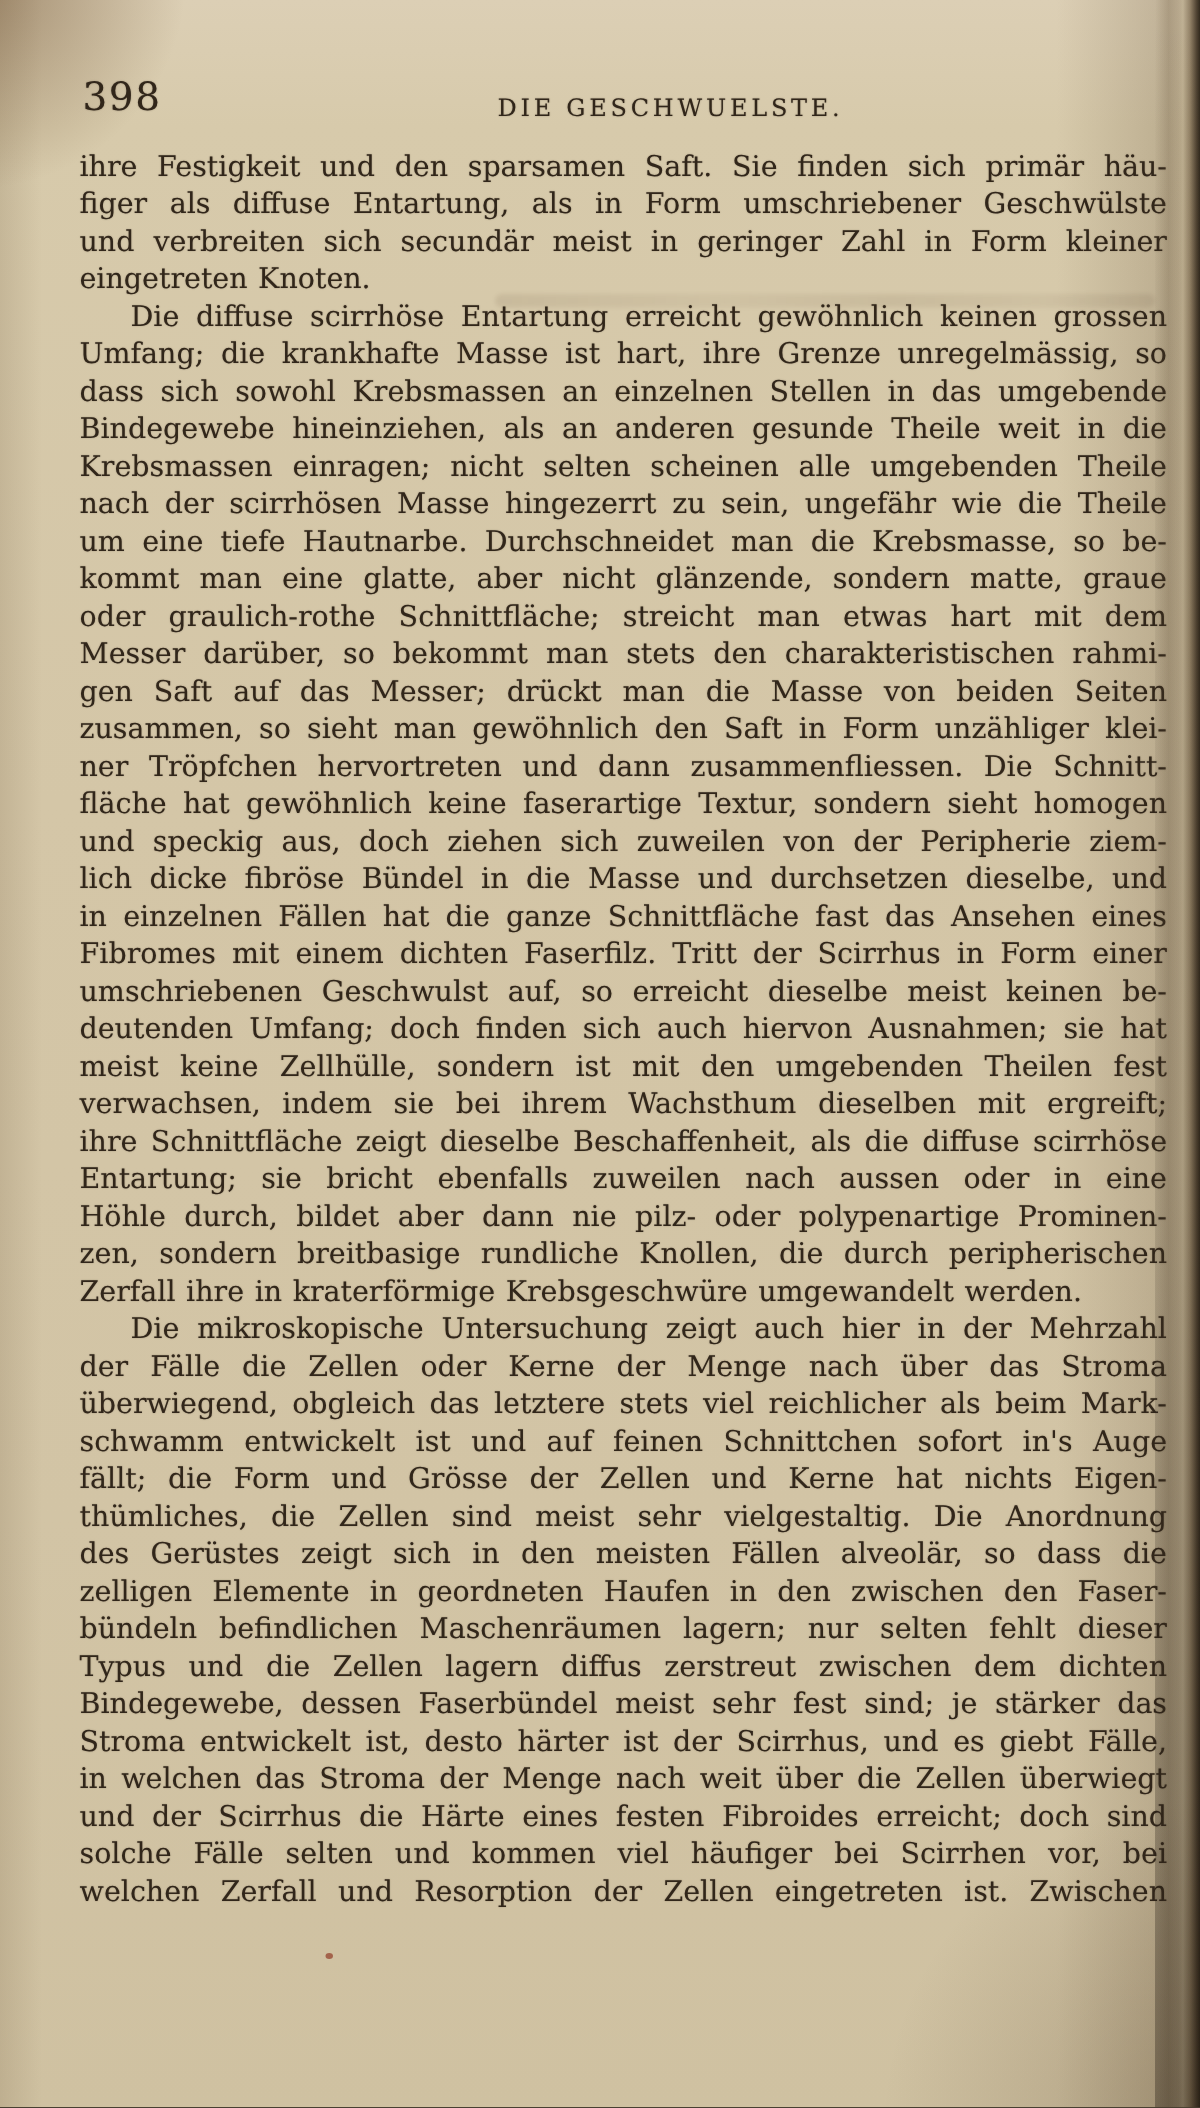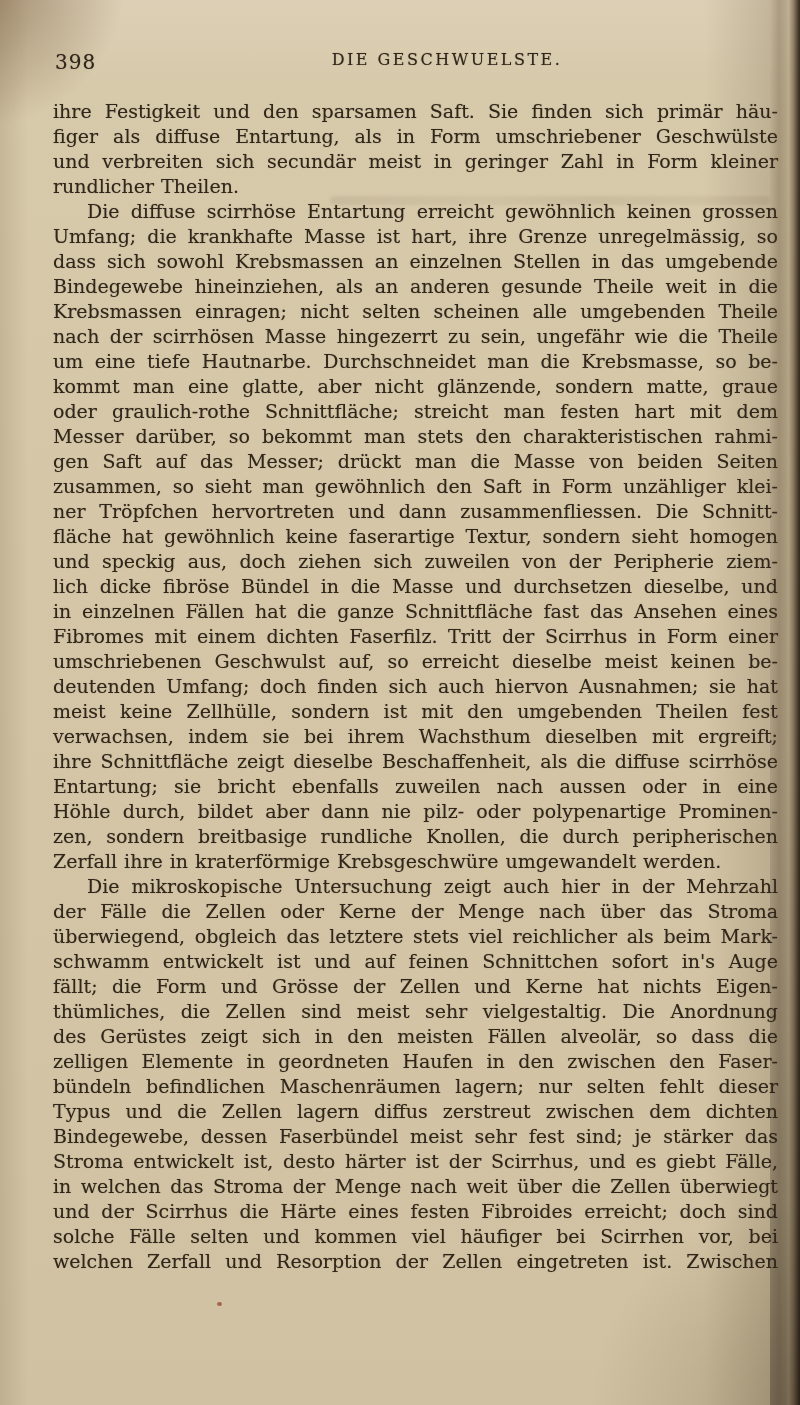--- a/index.html
+++ b/index.html
@@ -41,28 +41,28 @@
     position: absolute;
     top: 50px;
     left: 53px;
     width: 725px;
     height: 26px;
   }
   .page-number {
     position: absolute;
     left: 2px;
     top: 0;
-    font-size: 20px;
+    font-size: 26px;
     letter-spacing: 1px;
     text-shadow: 0 0 1px rgba(49,38,26,0.45);
   }
   .running-title {
     position: absolute;
     left: 394px; 
-    top: 0;
+    top: 12px;
     transform: translateX(-50%);
     font-size: 16px;
     letter-spacing: 2.5px;
     white-space: nowrap;
     text-shadow: 0 0 1px rgba(49,38,26,0.45);
   }
   .body-text {
     position: absolute;
     top: 99px;
     left: 53px;
@@ -120,30 +120,30 @@
     <span class="page-number">398</span>
     <span class="running-title">DIE GESCHWUELSTE.</span>
   </div>
 
   <div class="ghost"></div>
 
   <div class="body-text" id="body-lines">
       <div class="line">ihre Festigkeit und den sparsamen Saft. Sie finden sich primär häu-</div>
       <div class="line">figer als diffuse Entartung, als in Form umschriebener Geschwülste</div>
       <div class="line">und verbreiten sich secundär meist in geringer Zahl in Form kleiner</div>
-      <div class="line end">rundlicher Theilen.</div>
+      <div class="line end">eingetreten Knoten.</div>
       <div class="line indent">Die diffuse scirrhöse Entartung erreicht gewöhnlich keinen grossen</div>
       <div class="line">Umfang; die krankhafte Masse ist hart, ihre Grenze unregelmässig, so</div>
       <div class="line">dass sich sowohl Krebsmassen an einzelnen Stellen in das umgebende</div>
       <div class="line">Bindegewebe hineinziehen, als an anderen gesunde Theile weit in die</div>
       <div class="line">Krebsmassen einragen; nicht selten scheinen alle umgebenden Theile</div>
       <div class="line">nach der scirrhösen Masse hingezerrt zu sein, ungefähr wie die Theile</div>
       <div class="line">um eine tiefe Hautnarbe. Durchschneidet man die Krebsmasse, so be-</div>
       <div class="line">kommt man eine glatte, aber nicht glänzende, sondern matte, graue</div>
-      <div class="line">oder graulich-rothe Schnittfläche; streicht man festen hart mit dem</div>
+      <div class="line">oder graulich-rothe Schnittfläche; streicht man etwas hart mit dem</div>
       <div class="line">Messer darüber, so bekommt man stets den charakteristischen rahmi-</div>
       <div class="line">gen Saft auf das Messer; drückt man die Masse von beiden Seiten</div>
       <div class="line">zusammen, so sieht man gewöhnlich den Saft in Form unzähliger klei-</div>
       <div class="line">ner Tröpfchen hervortreten und dann zusammenfliessen. Die Schnitt-</div>
       <div class="line">fläche hat gewöhnlich keine faserartige Textur, sondern sieht homogen</div>
       <div class="line">und speckig aus, doch ziehen sich zuweilen von der Peripherie ziem-</div>
       <div class="line">lich dicke fibröse Bündel in die Masse und durchsetzen dieselbe, und</div>
       <div class="line">in einzelnen Fällen hat die ganze Schnittfläche fast das Ansehen eines</div>
       <div class="line">Fibromes mit einem dichten Faserfilz. Tritt der Scirrhus in Form einer</div>
       <div class="line">umschriebenen Geschwulst auf, so erreicht dieselbe meist keinen be-</div>

